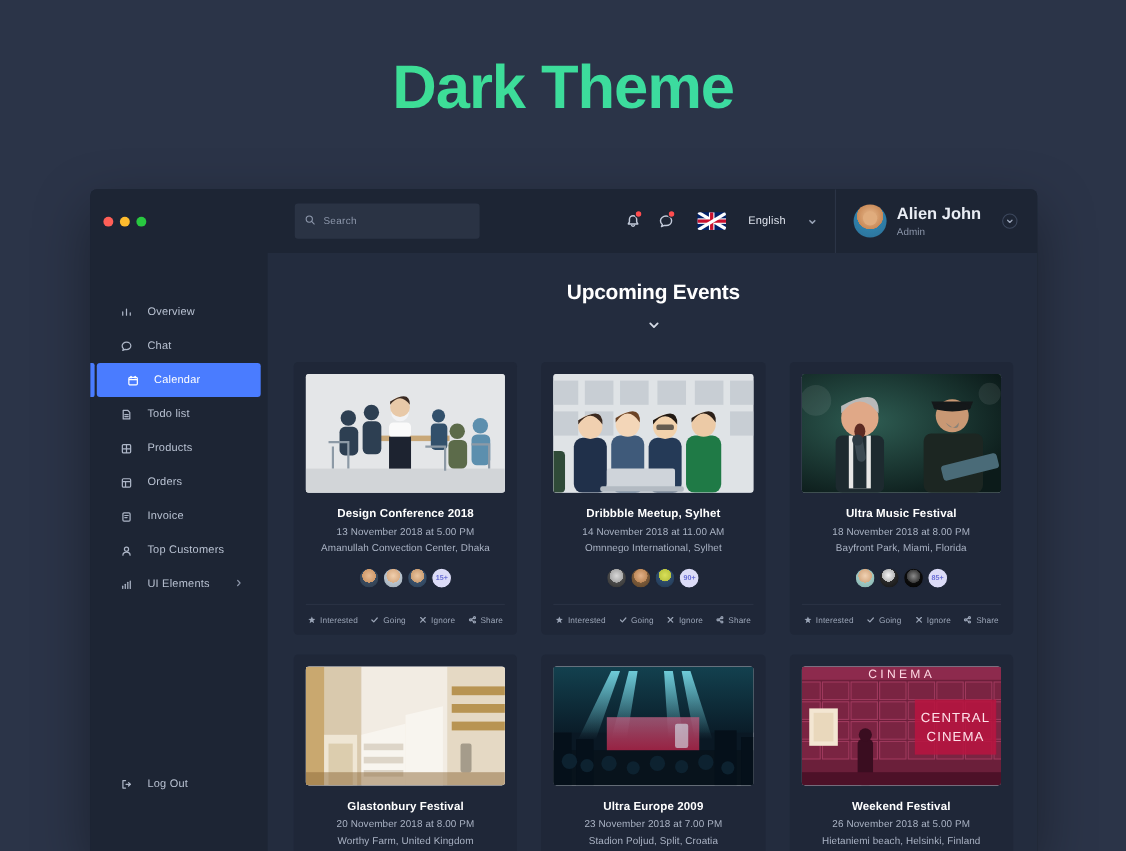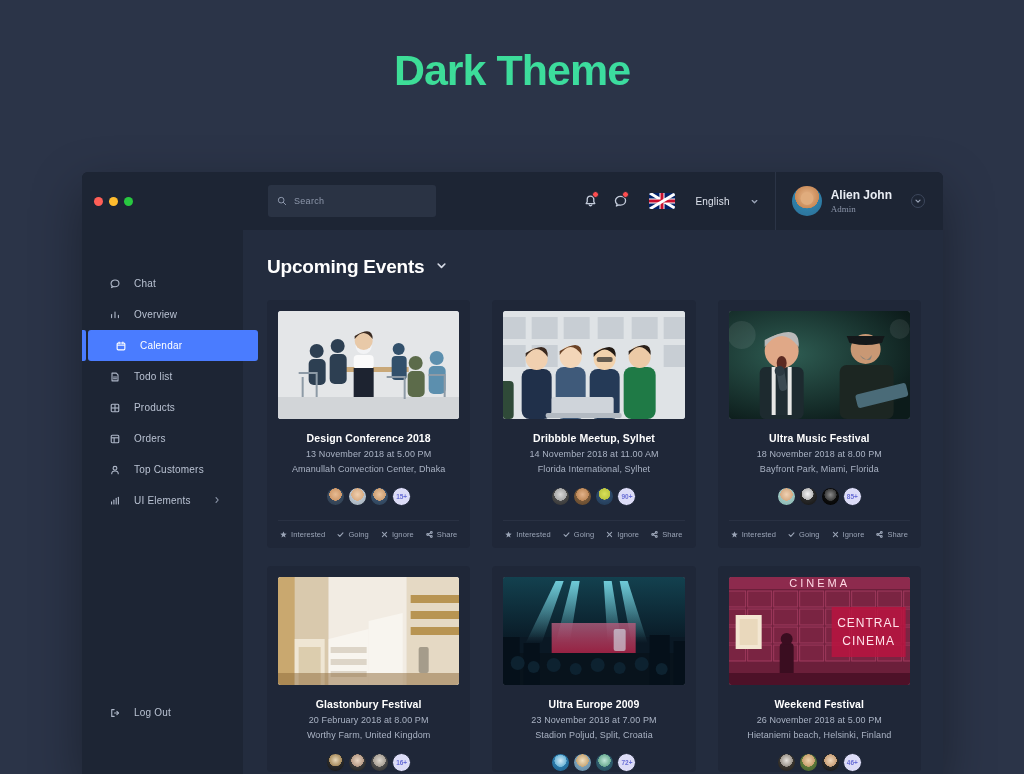--- a/index.html
+++ b/index.html
@@ -17,21 +17,21 @@
     position: relative;
   }
 
   
   .hero-title {
     position: absolute;
     top: 46px;
     left: 0;
     width: 100%;
     text-align: center;
-    font-size: 43px;
+    font-size: 56px;
     font-weight: bold;
     letter-spacing: -1px;
     background: linear-gradient(95deg, #3fe089 0%, #3ad9ad 100%);
     -webkit-background-clip: text;
     background-clip: text;
     color: transparent;
     -webkit-text-fill-color: transparent;
   }
 
   
@@ -156,22 +156,22 @@
   }
   .avatar-lg {
     width: 30px; height: 30px; border-radius: 50%;
     background: radial-gradient(circle at 50% 35%, #e8b98d 0%, #c98a58 48%, #2f7fa8 49%, #2b6f97 100%);
     overflow: hidden; position: relative; flex: 0 0 auto;
   }
   .avatar-lg::after {
     content:""; position:absolute; left:50%; top:6px; width:13px; height:13px;
     border-radius:50%; background:#e0ac7d; transform:translateX(-50%);
   }
-  .user-name { color: #e9edf4; font-size: 12px; font-weight: bold; line-height: 1.35; }
-  .user-role { color: #8b95a9; font-size: 9px; line-height: 1.35; font-family: Liberation Serif, serif; }
+  .user-name { color: #e9edf4; font-size: 15px; font-weight: bold; line-height: 1.35; }
+  .user-role { color: #8b95a9; font-size: 9px; line-height: 1.35; }
   .user-caret {
     width: 14px; height: 14px; border-radius: 50%;
     border: 1px solid #3c475c; margin-left: 10px;
     display: flex; align-items: center; justify-content: center;
     cursor: pointer;
   }
 
   
   .app-body { flex: 1; display: flex; min-height: 0; }
 
@@ -199,21 +199,21 @@
     letter-spacing: .2px;
   }
   .nav-list { display: flex; flex-direction: column; gap: 0; }
   .nav-item + .nav-item { margin-top: 0; }
   .nav-item .nav-icon { width: 13px; height: 13px; display: flex; align-items: center; justify-content: center; flex: 0 0 13px; }
   .nav-icon svg { stroke: #aeb7c8; fill: none; stroke-width: 1.3; }
   .nav-item.active {
     background: #4a7cff;
     color: #ffffff;
     margin-left: 6px;
-    width: 170px;
+    width: 149px;
     border-radius: 3px;
   }
   .nav-item.active .nav-icon svg { stroke: #ffffff; }
   .nav-item.active::before {
     content: "";
     position: absolute;
     left: -6px; top: -0px;
     width: 4px; height: 31px;
     background: #4a7cff;
     border-radius: 0 2px 2px 0;
@@ -228,20 +228,21 @@
     background: #232c3e;
     padding: 26px 22px 0 24px;
     overflow: hidden;
     min-width: 0;
   }
   .content-head {
     display: flex;
     align-items: center;
     gap: 11px;
     margin-bottom: 22px;
+    flex-direction: column;
   }
   .content-title {
     color: #ffffff;
     font-size: 19px;
     font-weight: bold;
     letter-spacing: -.2px;
   }
   .head-chevron svg { stroke: #d6dbe6; fill: none; stroke-width: 1.8; }
 
   .cards-grid {
@@ -401,35 +402,35 @@
   </div>
 
   <div class="app-body">
 
     <nav class="sidebar">
       <div class="nav-list">
 
         <div class="nav-item">
           <span class="nav-icon">
             <svg width="12" height="12" viewBox="0 0 14 14">
-                <path d="M7 2.4c2.6 0 4.6 1.7 4.6 3.9S9.6 10.2 7 10.2c-.5 0-1-.06-1.5-.2L3 11.2l.8-1.8A3.8 3.8 0 0 1 2.4 6.3C2.4 4.1 4.4 2.4 7 2.4z" stroke-linejoin="round"></path>
-              </svg>
-          </span>
-          <span>Chat</span>
-        </div>
-
-        <div class="nav-item">
-          <span class="nav-icon">
-            <svg width="12" height="12" viewBox="0 0 14 14">
                 <line x1="3" y1="10" x2="3" y2="6.5" stroke-linecap="round"></line>
                 <line x1="7" y1="10" x2="7" y2="3.5" stroke-linecap="round"></line>
                 <line x1="11" y1="10" x2="11" y2="7.5" stroke-linecap="round"></line>
               </svg>
           </span>
           <span>Overview</span>
+        </div>
+
+        <div class="nav-item">
+          <span class="nav-icon">
+            <svg width="12" height="12" viewBox="0 0 14 14">
+                <path d="M7 2.4c2.6 0 4.6 1.7 4.6 3.9S9.6 10.2 7 10.2c-.5 0-1-.06-1.5-.2L3 11.2l.8-1.8A3.8 3.8 0 0 1 2.4 6.3C2.4 4.1 4.4 2.4 7 2.4z" stroke-linejoin="round"></path>
+              </svg>
+          </span>
+          <span>Chat</span>
         </div>
 
         <div class="nav-item active">
           <span class="nav-icon">
             <svg width="12" height="12" viewBox="0 0 14 14">
                 <rect x="2.5" y="3.5" width="9" height="8" rx="1.2"></rect>
                 <line x1="2.5" y1="6" x2="11.5" y2="6"></line>
                 <line x1="4.8" y1="2.4" x2="4.8" y2="4.2" stroke-linecap="round"></line>
                 <line x1="9.2" y1="2.4" x2="9.2" y2="4.2" stroke-linecap="round"></line>
               </svg>
@@ -464,20 +465,30 @@
           <span class="nav-icon">
             <svg width="12" height="12" viewBox="0 0 14 14">
                 <rect x="2.6" y="2.6" width="8.8" height="8.8" rx="1.2"></rect>
                 <line x1="2.6" y1="5.6" x2="11.4" y2="5.6"></line>
                 <line x1="6" y1="5.6" x2="6" y2="11.4"></line>
               </svg>
           </span>
           <span>Orders</span>
         </div>
 
+        <div class="nav-item">
+          <span class="nav-icon">
+            <svg width="12" height="12" viewBox="0 0 14 14">
+                <rect x="3.2" y="2.6" width="7.6" height="8.8" rx="1.2"></rect>
+                <line x1="5.2" y1="5.4" x2="8.8" y2="5.4" stroke-linecap="round"></line>
+                <line x1="5.2" y1="7.6" x2="7.6" y2="7.6" stroke-linecap="round"></line>
+              </svg>
+          </span>
+          <span>Invoice</span>
+        </div>
 
         <div class="nav-item">
           <span class="nav-icon">
             <svg width="12" height="12" viewBox="0 0 14 14">
                 <circle cx="7" cy="5" r="2.2"></circle>
                 <path d="M3.2 11.4c0-2.1 1.7-3.3 3.8-3.3s3.8 1.2 3.8 3.3" stroke-linecap="round"></path>
               </svg>
           </span>
           <span>Top Customers</span>
         </div>
@@ -648,21 +659,21 @@
                 <rect x="130" y="56" width="32" height="52" rx="8" fill="#1f7a46"></rect>
                 <circle cx="146" cy="46" r="11" fill="#eccaa6"></circle>
                 <path d="M135 44q11-16 22 0 1-18-22-4z" fill="#2b2019"></path>
               </g>
               <rect x="58" y="86" width="62" height="18" rx="2" fill="#cfd4da"></rect>
               <rect x="52" y="102" width="76" height="5" rx="2" fill="#b3bac2"></rect>
             </svg>
           </div>
           <div class="card-title">Dribbble Meetup, Sylhet</div>
           <div class="card-date">14 November 2018 at 11.00 AM</div>
-          <div class="card-place">Florida International, Sylhet</div>
+          <div class="card-place">Omnnego International, Sylhet</div>
           <div class="avatars">
             <span class="av" style="background:radial-gradient(circle at 50% 38%,#d8d8d8 0%,#a8a8a8 45%,#4a4a4a 46%,#2e2e2e 100%)"></span>
             <span class="av" style="background:radial-gradient(circle at 50% 38%,#e2b289 0%,#c08a5a 45%,#7a5a3a 46%,#5c4228 100%)"></span>
             <span class="av" style="background:radial-gradient(circle at 50% 35%,#d9e05a 0%,#bcc63f 40%,#2d4a6b 41%,#20364f 100%)"></span>
             <span class="av-more">90+</span>
           </div>
           <div class="card-actions">
             <span class="action">
               <span class="a-ico filled">
                   <svg width="7" height="7" viewBox="0 0 10 10">
@@ -814,21 +825,21 @@
               <rect x="30" y="70" width="22" height="38" fill="#dccdae"></rect>
               <g fill="#8e6a3a" opacity=".5">
                   <rect x="0" y="96" width="200" height="12"></rect>
                 </g>
               <g fill="#2f2a22" opacity=".35">
                   <rect x="150" y="70" width="10" height="26" rx="2"></rect>
                 </g>
             </svg>
           </div>
           <div class="card-title">Glastonbury Festival</div>
-          <div class="card-date">20 February 2018 at 8.00 PM</div>
+          <div class="card-date">20 November 2018 at 8.00 PM</div>
           <div class="card-place">Worthy Farm, United Kingdom</div>
           <div class="avatars">
             <span class="av" style="background:radial-gradient(circle at 50% 35%,#e9d8b8 0%,#a88c5e 45%,#2b2b2b 46%,#151515 100%)"></span>
             <span class="av" style="background:radial-gradient(circle at 50% 38%,#e8d4c0 0%,#b89c88 45%,#3a3a3a 46%,#1c1c1c 100%)"></span>
             <span class="av" style="background:radial-gradient(circle at 50% 38%,#ddd6cc 0%,#a8a096 45%,#4c4c4c 46%,#2a2a2a 100%)"></span>
             <span class="av-more">16+</span>
           </div>
 
         </div>
 

